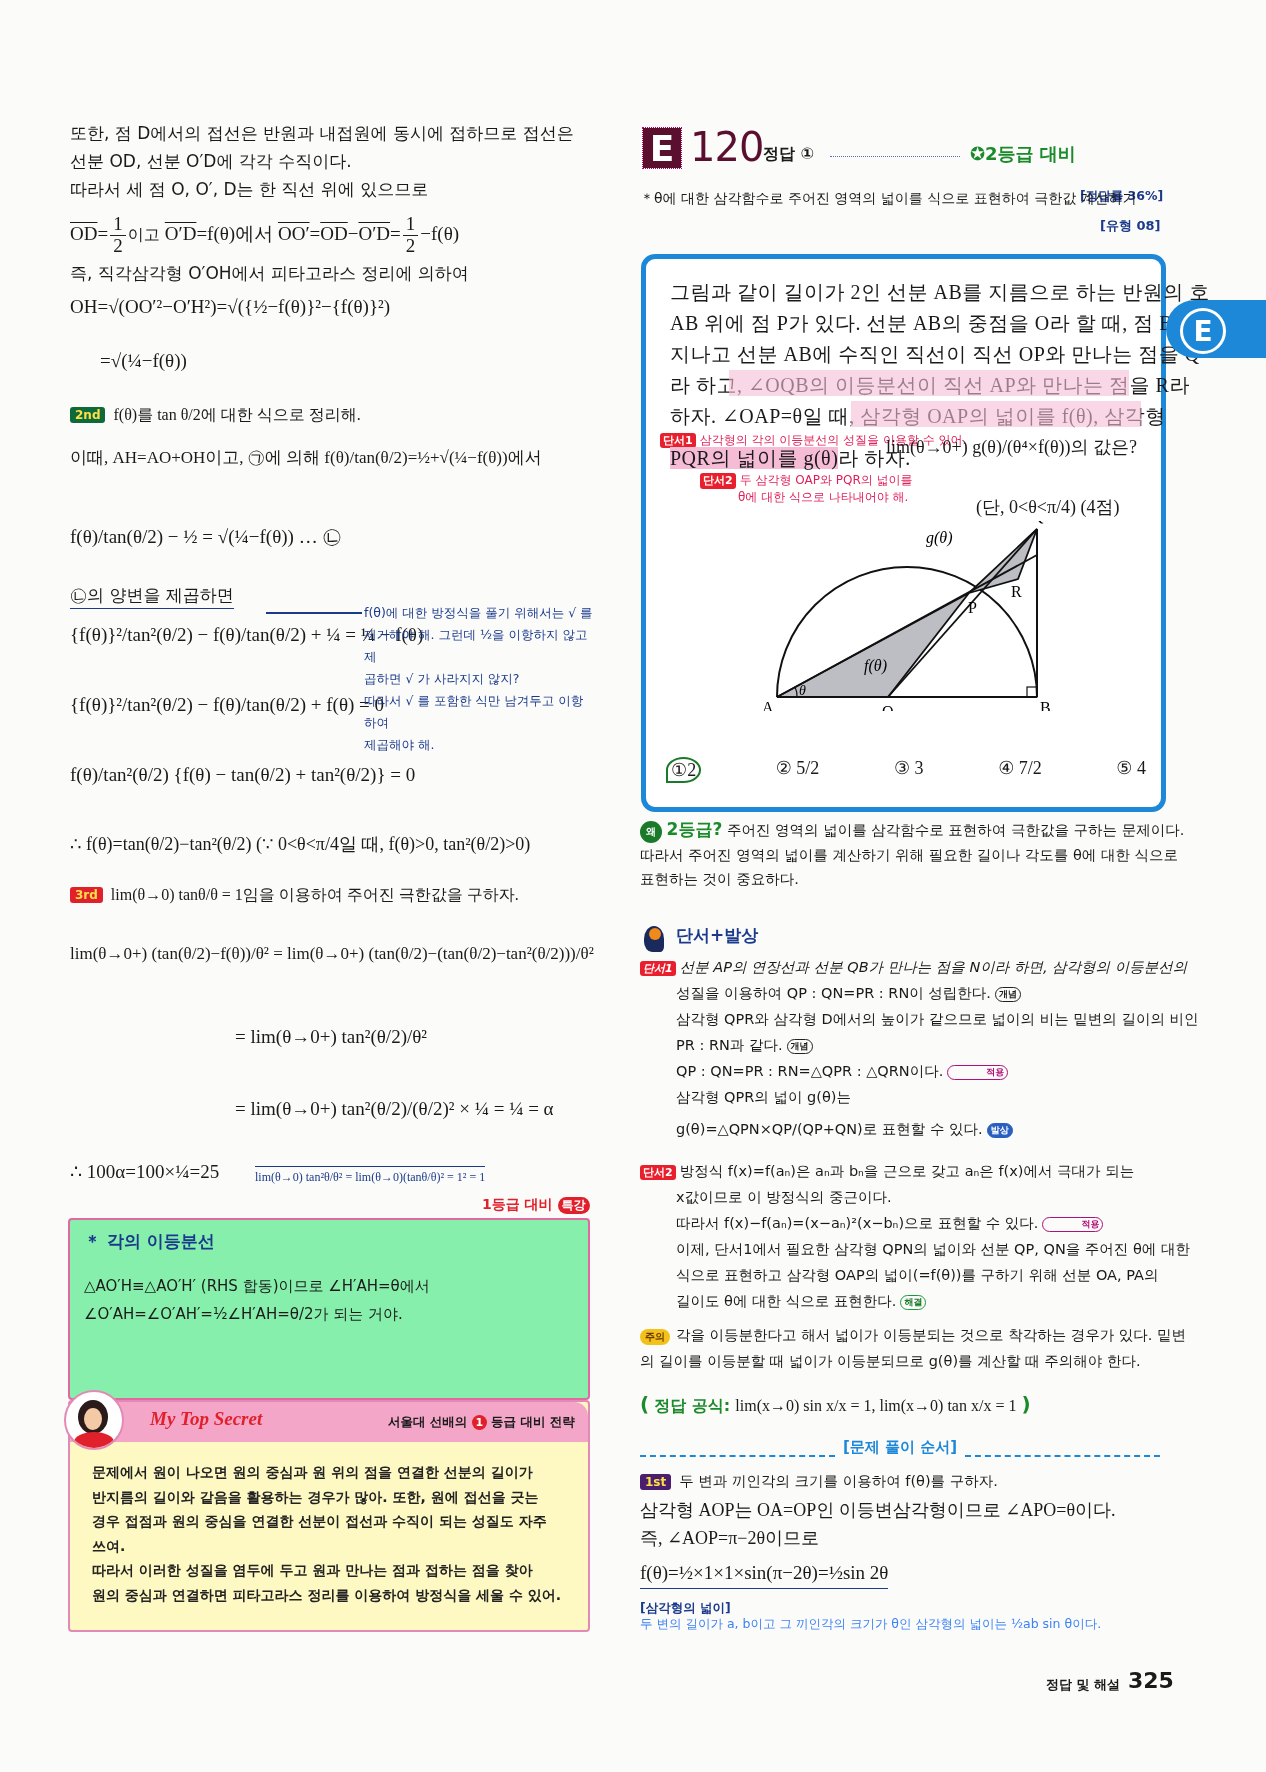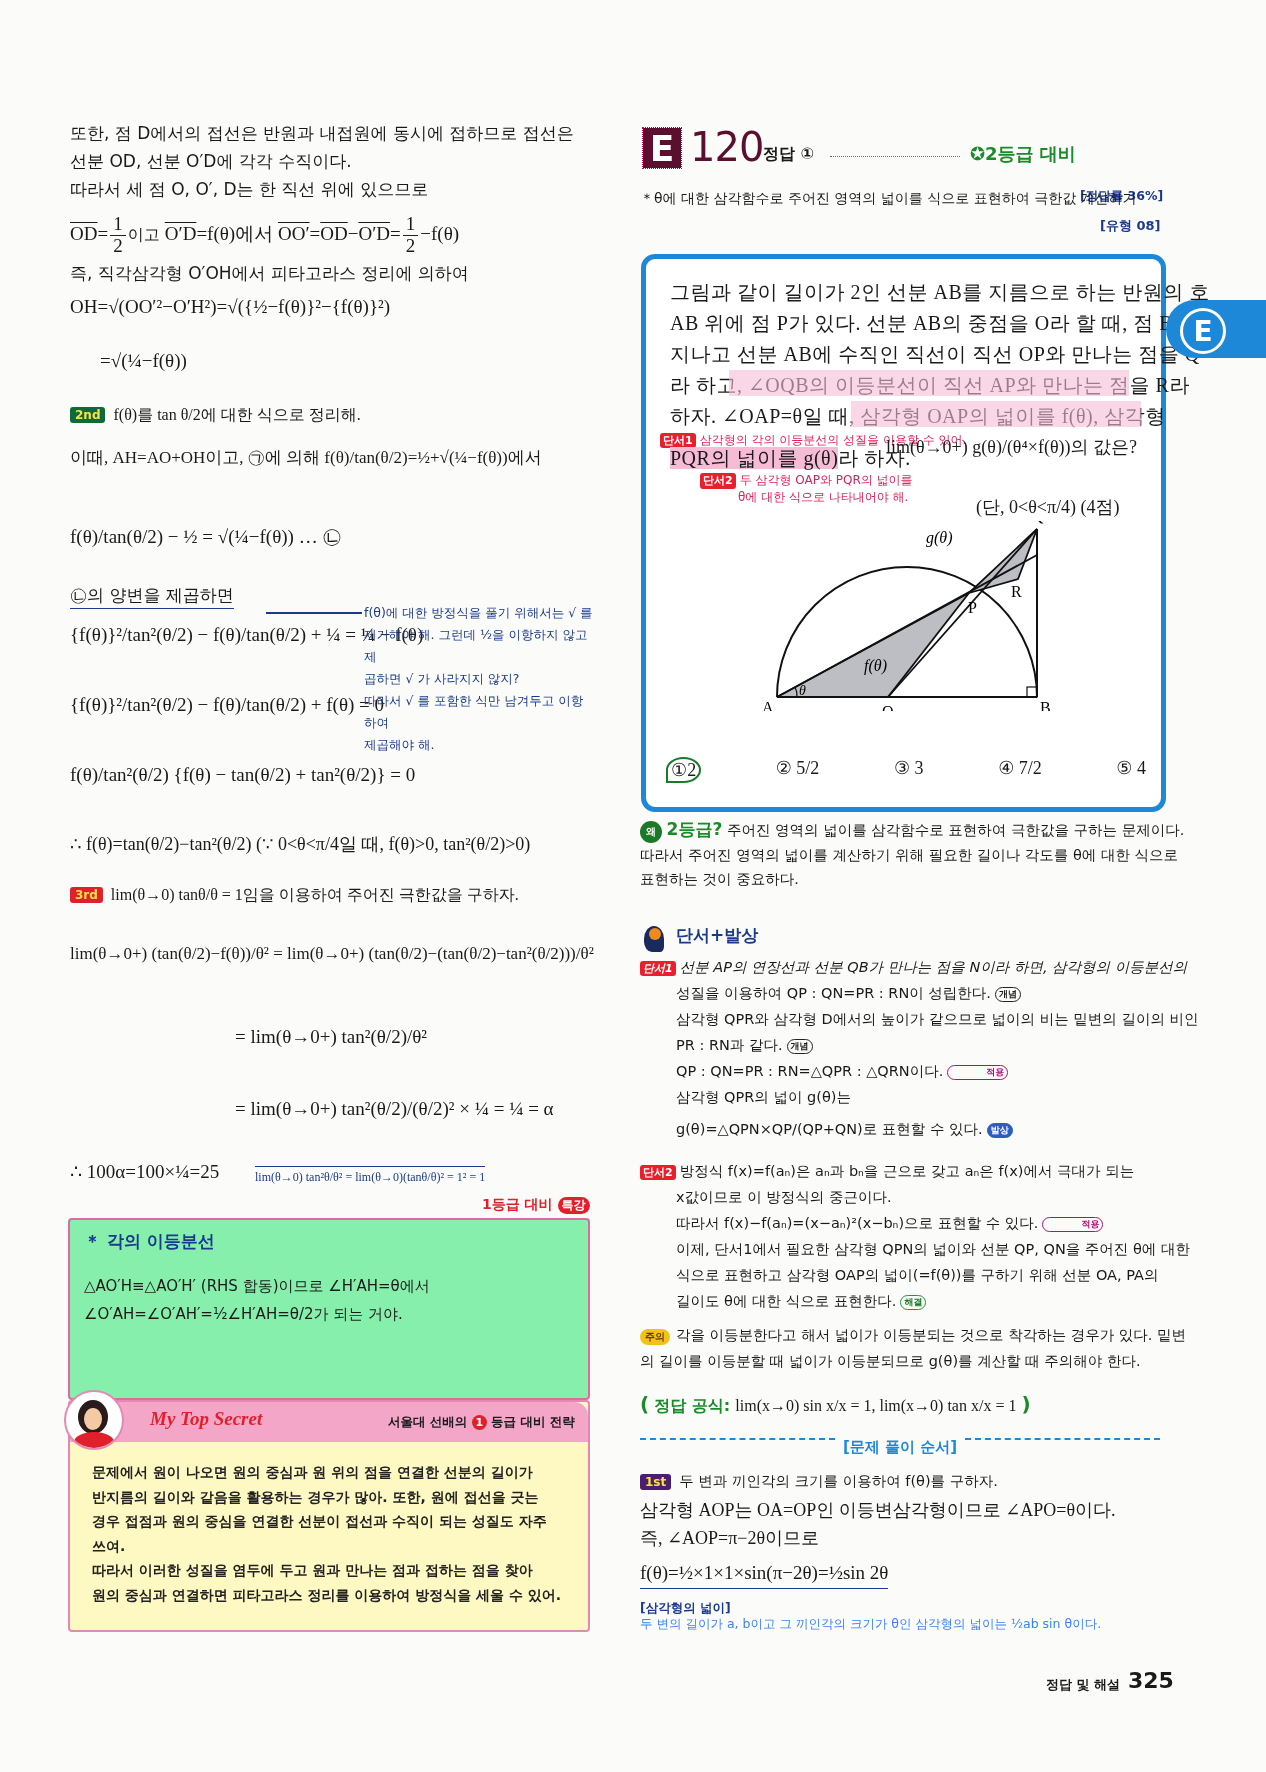--- a/index.html
+++ b/index.html
@@ -223,21 +223,21 @@
   </div>
   <div class="rline" style="top:1352px;">의 길이를 이등분할 때 넓이가 이등분되므로 g(θ)를 계산할 때 주의해야 한다.</div>
 
   <div class="rline" style="top:1392px;font-size:16px;">
     <span style="color:#1a8a2a;font-weight:bold;font-size:20px;">(</span>
     <span style="color:#1a8a2a;font-weight:bold;">정답 공식:</span>
     <span class="serif">lim(x→0) sin x/x = 1, lim(x→0) tan x/x = 1</span>
     <span style="color:#1a8a2a;font-weight:bold;font-size:20px;">)</span>
   </div>
 
-  <div class="abs" style="left:640px;top:1438px;width:520px;display:flex;align-items:flex-start;">
+  <div class="abs" style="left:640px;top:1438px;width:520px;display:flex;align-items:flex-end;">
     <div style="flex:1;border-top:2px dashed #1e88d8;"></div>
     <div style="padding:0 8px;color:#1e88d8;font-weight:bold;font-size:15px;">[문제 풀이 순서]</div>
     <div style="flex:1;border-top:2px dashed #1e88d8;"></div>
   </div>
 
   <div class="rline" style="top:1472px;">
     <span class="badge b1st">1st</span><span>두 변과 끼인각의 크기를 이용하여 f(θ)를 구하자.</span>
   </div>
   <div class="rline serif" style="top:1498px;font-size:18px;">삼각형 AOP는 OA=OP인 이등변삼각형이므로 ∠APO=θ이다.</div>
   <div class="rline serif" style="top:1526px;font-size:18px;">즉, ∠AOP=π−2θ이므로</div>

